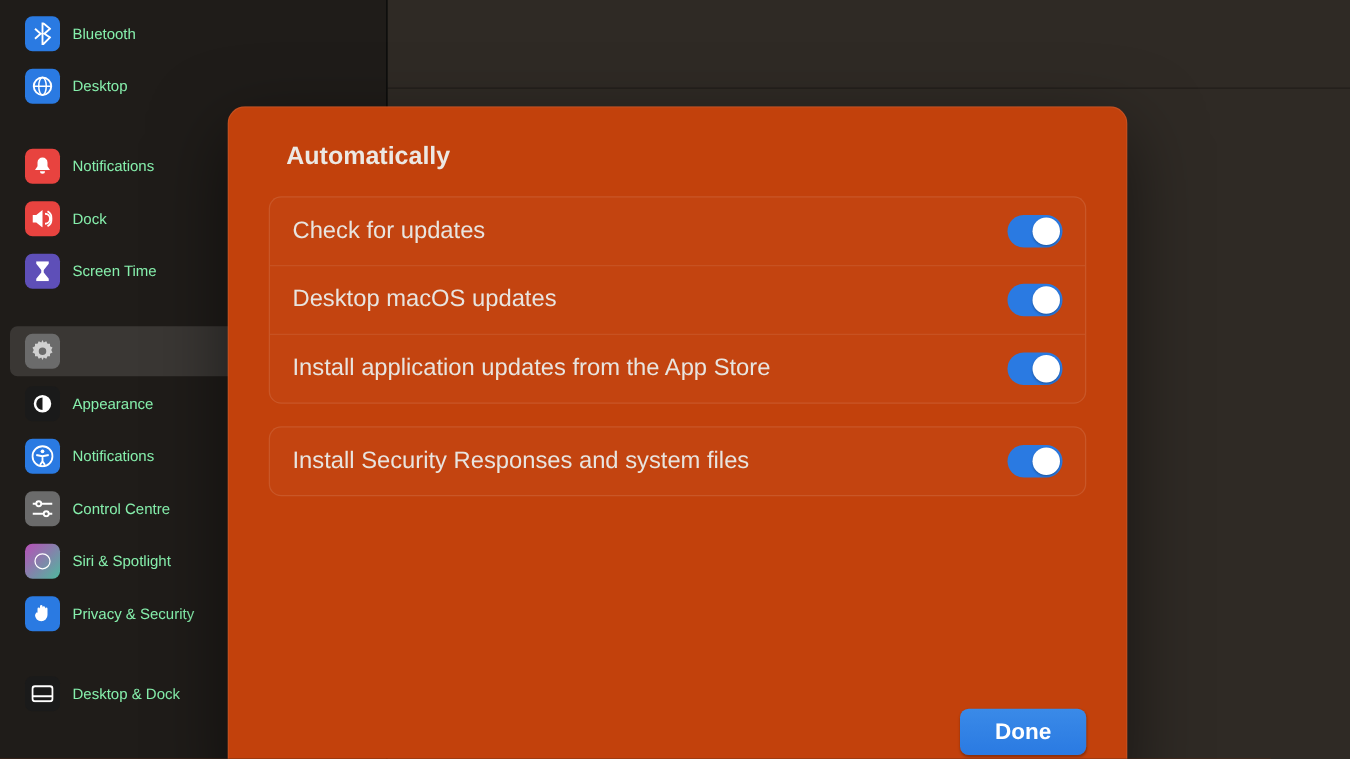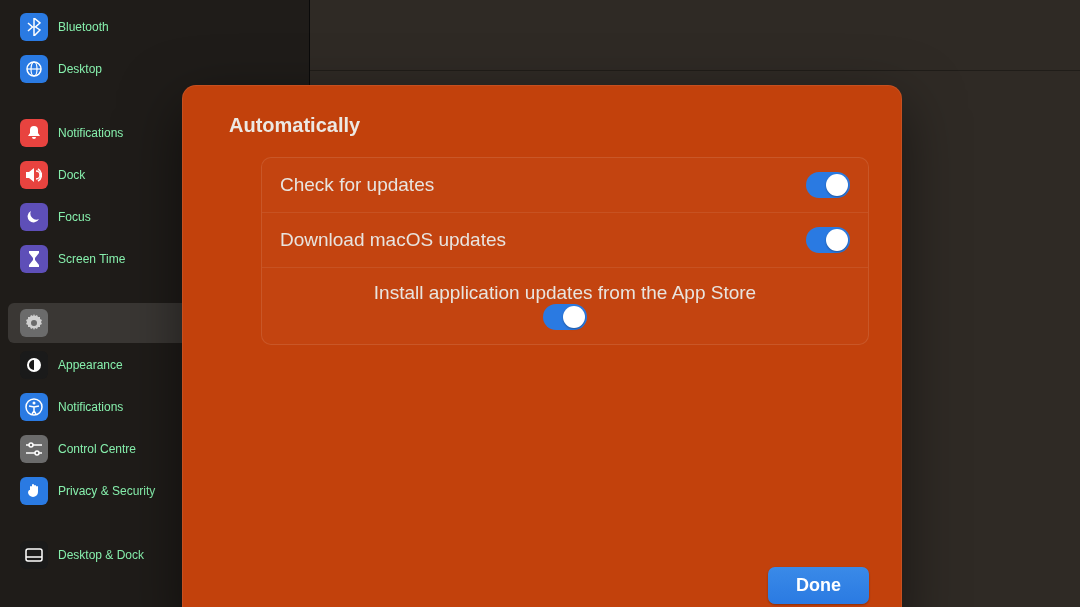--- a/index.html
+++ b/index.html
@@ -85,32 +85,30 @@
       font-weight: 600;
       margin-bottom: 20px;
       margin-left: 14px;
     }
     .settings-group {
       background: rgba(255,255,255,0.02);
       border: 1px solid rgba(255,255,255,0.1);
       border-radius: 10px;
       margin-bottom: 18px;
       overflow: hidden;
-      margin-left: 46px;
     }
     .setting-row {
       display: flex;
       align-items: center;
       justify-content: space-between;
       padding: 14px 18px;
       border-bottom: 1px solid rgba(255,255,255,0.08);
     }
     .setting-row:last-child {
       border-bottom: none;
-      flex-direction: column;
     }
     .setting-label {
       color: #e8e4df;
       font-size: 19px;
       font-weight: 400;
     }
     .toggle {
       width: 44px;
       height: 26px;
       background: #2a7ae2;
@@ -199,28 +197,20 @@
   <div class="sidebar-item">
     <div class="sidebar-icon icon-sound">
       <svg width="16" height="14" viewBox="0 0 16 14" fill="#fff">
           <path d="M0 4h3l5-4v14l-5-4H0z"></path>
           <path d="M10 3a4 4 0 0 1 0 8M12 1a7 7 0 0 1 0 12" stroke="#fff" stroke-width="1.5" fill="none"></path>
         </svg>
     </div>
     <span class="sidebar-item-label">Dock</span>
   </div>
   <div class="sidebar-item">
-    <div class="sidebar-icon icon-focus">
-      <svg width="16" height="16" viewBox="0 0 16 16" fill="#fff">
-          <path d="M13 10A6 6 0 0 1 5 2a6 6 0 1 0 8 8z"></path>
-        </svg>
-    </div>
-    <span class="sidebar-item-label">Focus</span>
-  </div>
-  <div class="sidebar-item">
     <div class="sidebar-icon icon-screentime">
       <svg width="12" height="16" viewBox="0 0 12 16" fill="#fff">
           <path d="M1 0h10v2L7 7v2l4 5v2H1v-2l4-5V7L1 2z"></path>
         </svg>
     </div>
     <span class="sidebar-item-label">Screen Time</span>
   </div>
   <div style="height:20px"></div>
   <div class="sidebar-item selected">
     <div class="sidebar-icon icon-general">
@@ -254,20 +244,28 @@
       <svg width="16" height="14" viewBox="0 0 16 14" stroke="#fff" stroke-width="1.5" fill="none">
           <line x1="0" y1="3" x2="16" y2="3"></line>
           <circle cx="5" cy="3" r="2" fill="#6b6b6b"></circle>
           <line x1="0" y1="11" x2="16" y2="11"></line>
           <circle cx="11" cy="11" r="2" fill="#6b6b6b"></circle>
         </svg>
     </div>
     <span class="sidebar-item-label">Control Centre</span>
   </div>
   <div class="sidebar-item">
+    <div class="sidebar-icon icon-siri">
+      <svg width="18" height="18" viewBox="0 0 18 18">
+          <circle cx="9" cy="9" r="6" fill="none" stroke="#fff" stroke-width="1"></circle>
+        </svg>
+    </div>
+    <span class="sidebar-item-label">Siri &amp; Spotlight</span>
+  </div>
+  <div class="sidebar-item">
     <div class="sidebar-icon icon-privacy">
       <svg width="14" height="16" viewBox="0 0 14 16" fill="#fff">
           <path d="M3 8V4a1 1 0 0 1 2 0v4M5 8V2a1 1 0 0 1 2 0v6M7 8V3a1 1 0 0 1 2 0v5M9 8V4a1 1 0 0 1 2 0v5a5 5 0 0 1-10 0l1-2z"></path>
         </svg>
     </div>
     <span class="sidebar-item-label">Privacy &amp; Security</span>
   </div>
   <div style="height:20px"></div>
   <div class="sidebar-item">
     <div class="sidebar-icon icon-desktop">
@@ -282,26 +280,32 @@
 
 <div class="modal">
   <div class="modal-title">Automatically</div>
 
   <div class="settings-group">
     <div class="setting-row">
       <span class="setting-label">Check for updates</span>
       <div class="toggle"></div>
     </div>
     <div class="setting-row">
-      <span class="setting-label">Download macOS updates</span>
+      <span class="setting-label">Desktop macOS updates</span>
       <div class="toggle"></div>
     </div>
     <div class="setting-row">
       <span class="setting-label">Install application updates from the App Store</span>
       <div class="toggle"></div>
     </div>
   </div>
 
+  <div class="settings-group">
+    <div class="setting-row">
+      <span class="setting-label">Install Security Responses and system files</span>
+      <div class="toggle"></div>
+    </div>
+  </div>
 
   <div class="modal-footer">
     <button class="done-button">Done</button>
   </div>
 </div>
 
 </body></html>

